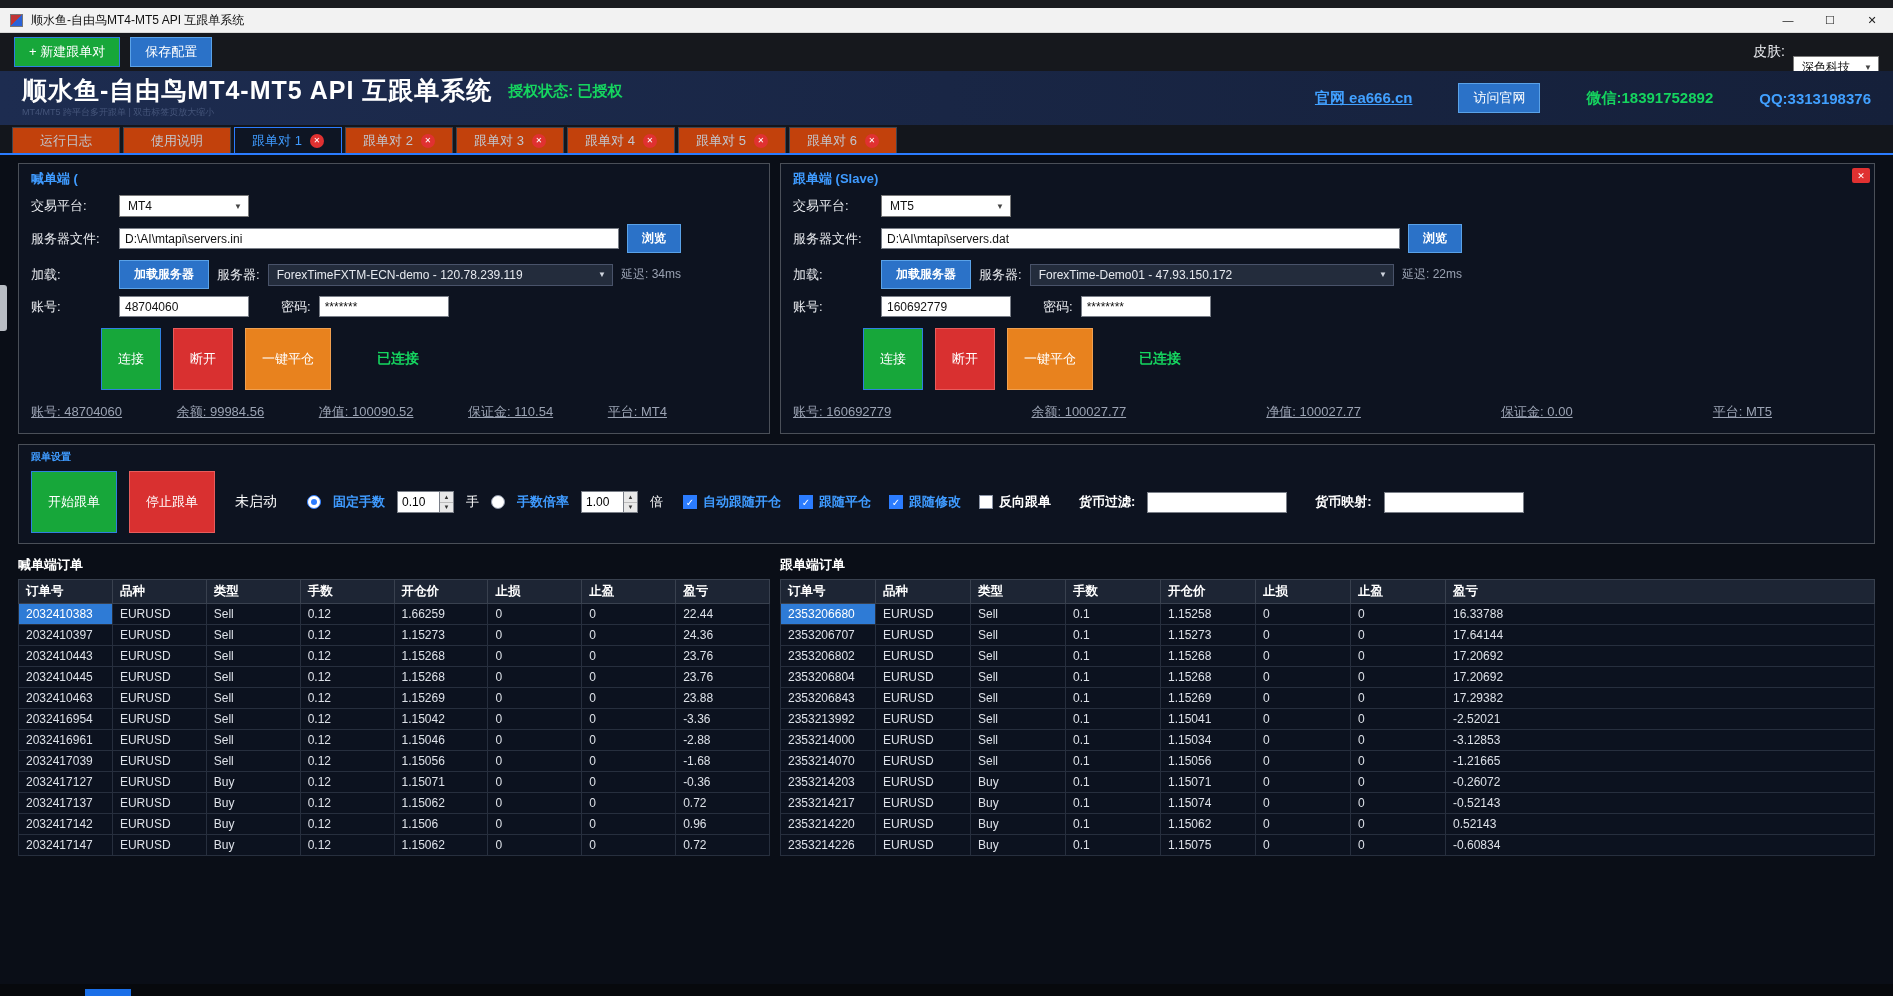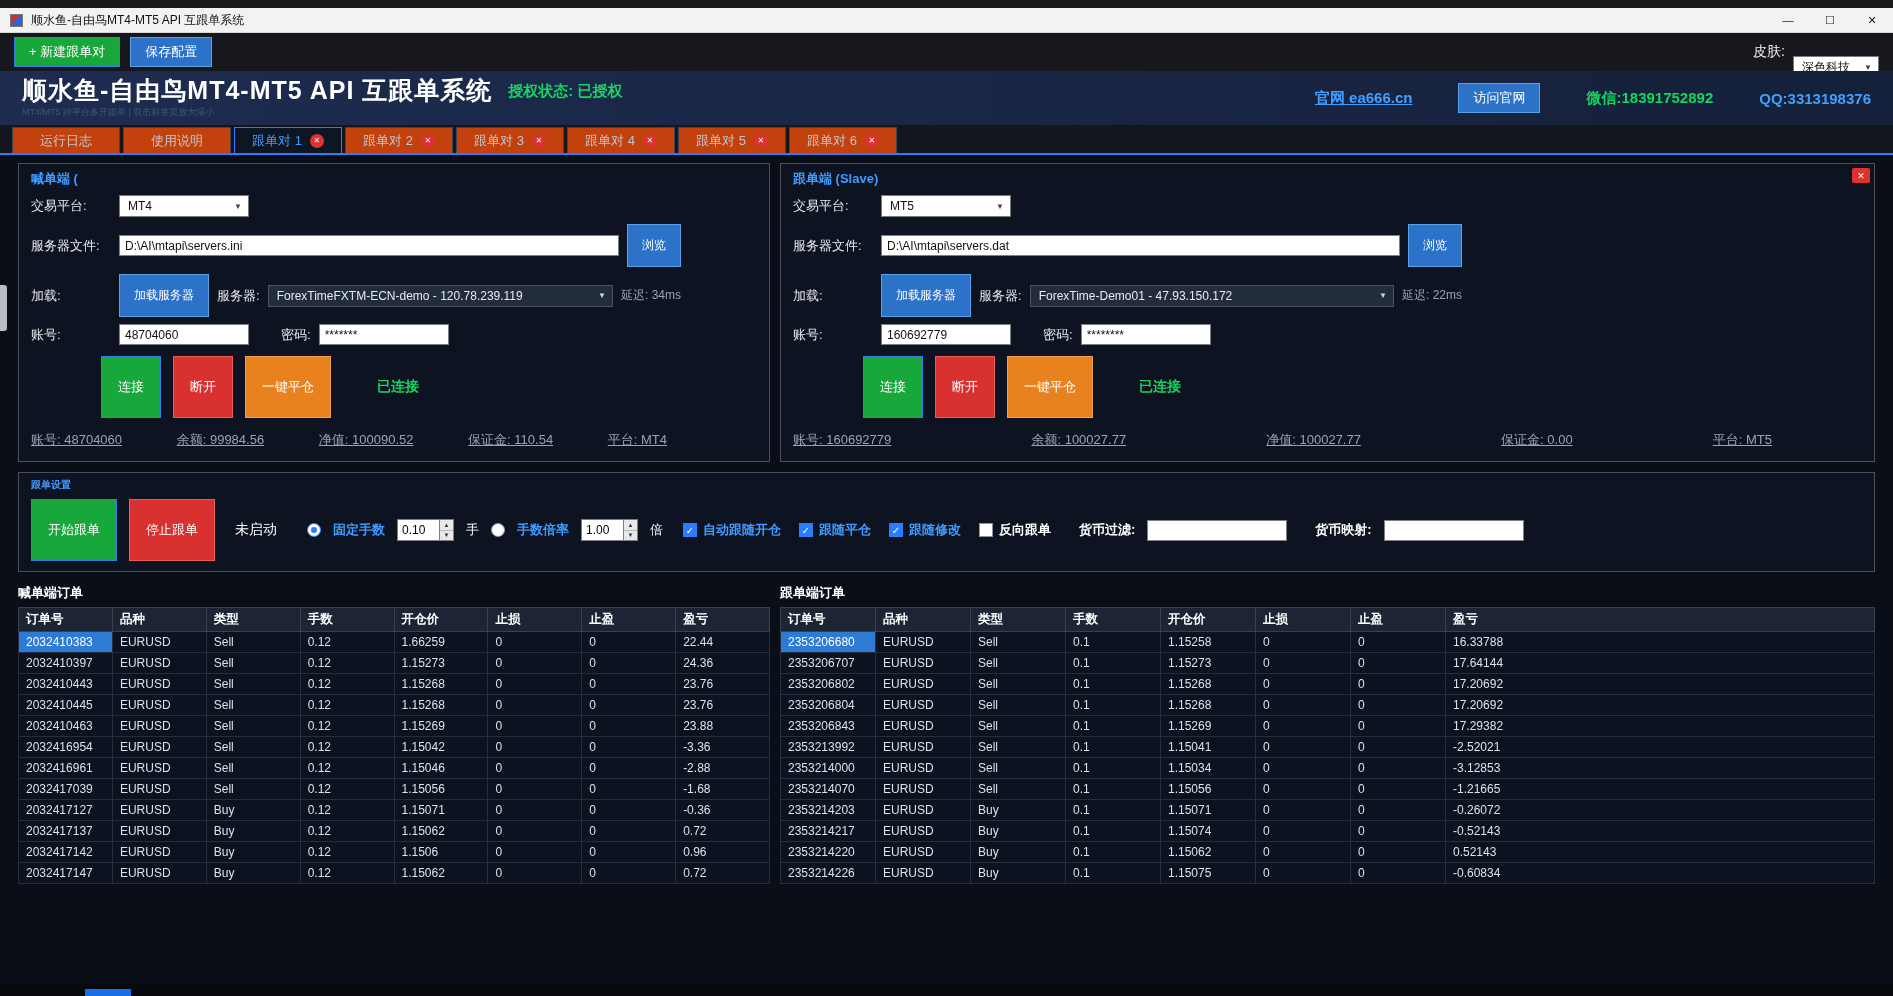--- a/index.html
+++ b/index.html
@@ -14,21 +14,21 @@
   .titlebar-text { font-size:12px; color:#111; }
   .win-controls { margin-left:auto; display:flex; height:100%; }
   .win-btn { width:42px; display:flex; align-items:center; justify-content:center; font-size:11px; color:#222; cursor:default; }
   
   .toolbar { height:38px; background:#16181d; display:flex; align-items:center; gap:10px; padding:0 14px; flex:none; }
   .btn { font-family:inherit; font-size:13px; color:#fff; border:1px solid transparent; padding:5px 14px; cursor:pointer; white-space:nowrap; }
   .btn.green { background:#17a73a; border-color:#2f80e0; }
   .btn.blue { background:#2b72c8; border-color:#5aa2e8; }
   .btn.red { background:#d93030; border-color:#e85c5c; }
   .btn.orange { background:#e8821e; border-color:#f0a050; }
-  .btn.sm { padding:12px 14px; font-size:12px; }
+  .btn.sm { padding:5px 14px; font-size:12px;font-weight:bold; }
   .btn.md { padding:21px 16px; }
   .toolbar-right { margin-left:auto; display:flex; align-items:center; gap:8px; }
   .skin-label { color:#e8eaee; font-size:14px;margin-left:36px; }
   .select { display:flex; align-items:center; justify-content:space-between; gap:6px; padding:0 3px 0 8px; font-size:12px; cursor:pointer; }
   .select.light { background:#fff; color:#111; border:1px solid #7a7a7a; height:22px; }
   .select.dark { background:#232c3c; color:#e6e9ef; border:1px solid #49536a; height:22px; }
   .select-arrow { font-size:8px; color:#444; padding:0 3px; }
   .select.dark .select-arrow { color:#cfd4de; }
   .w95 { width:86px;margin-top:30px; } .w110 { width:130px; } .grow { flex:1; }
   

